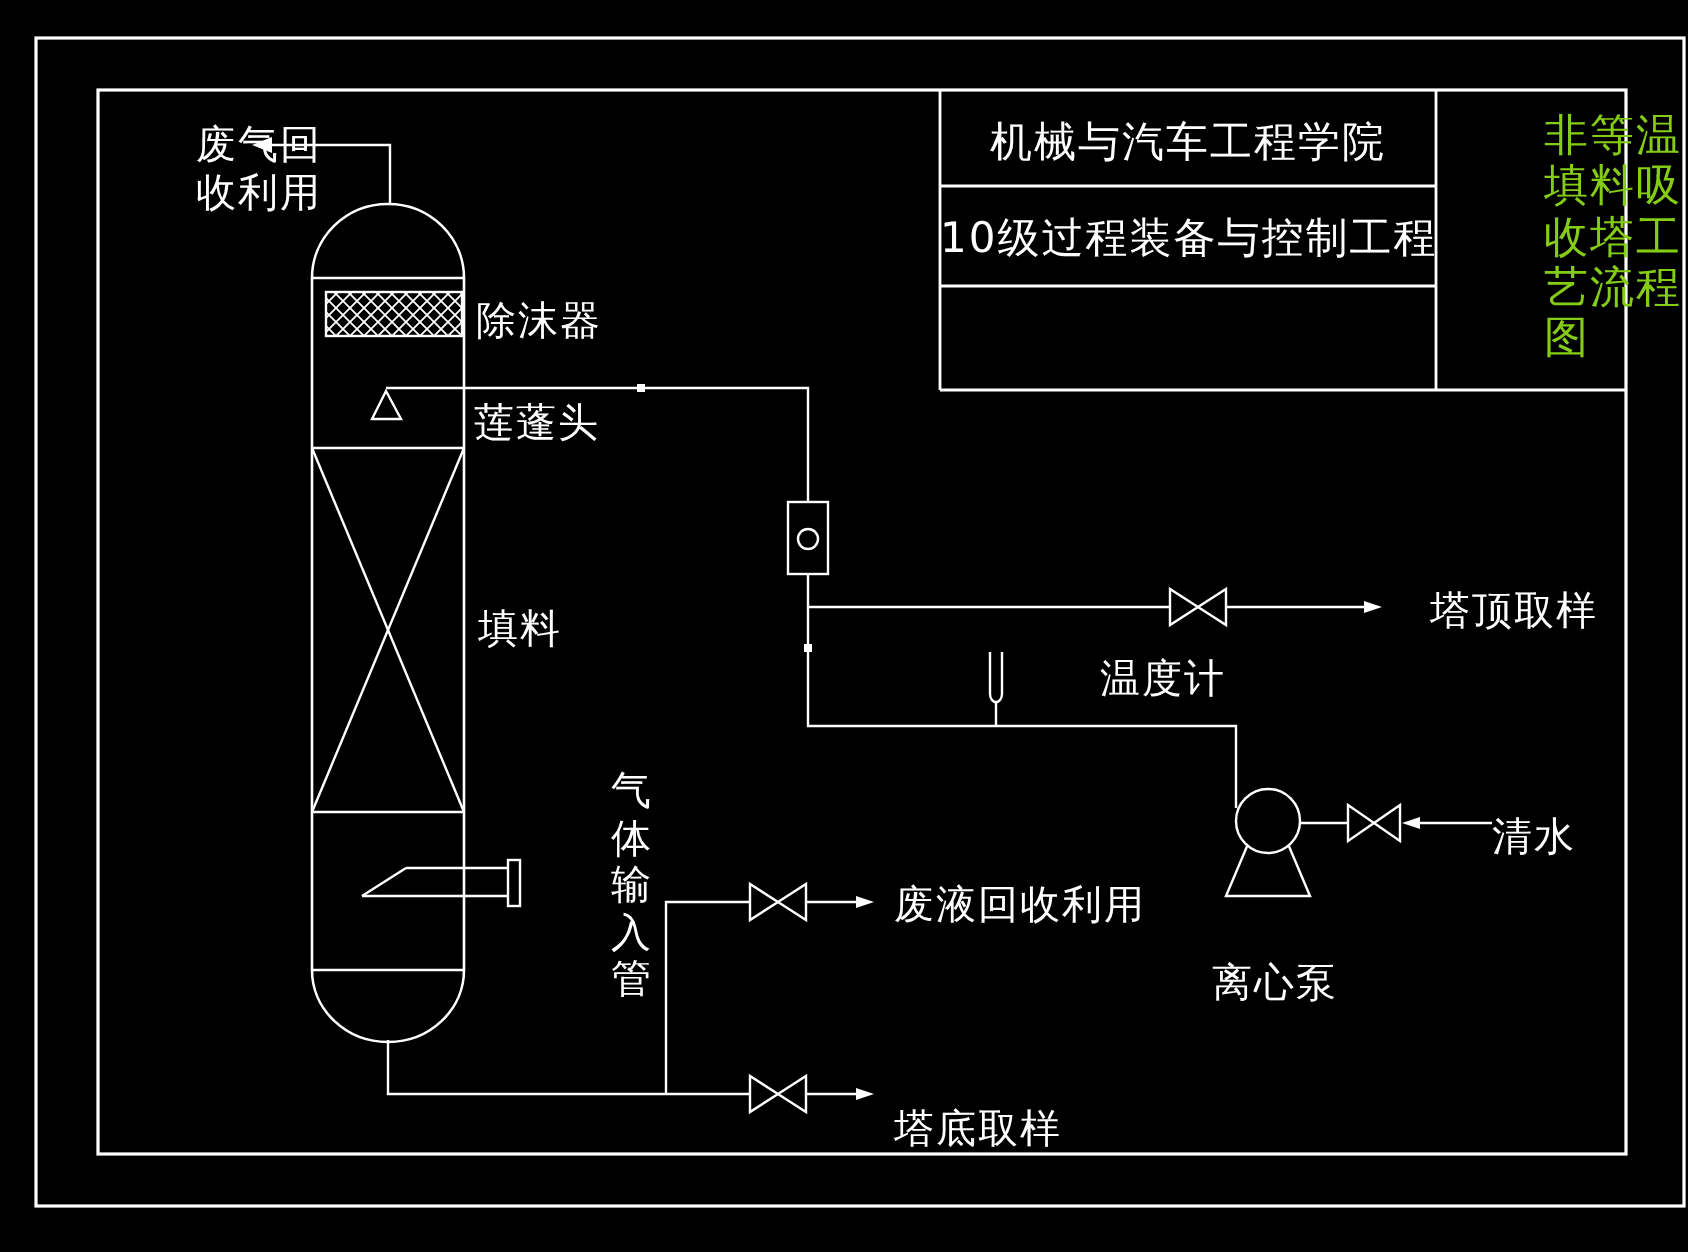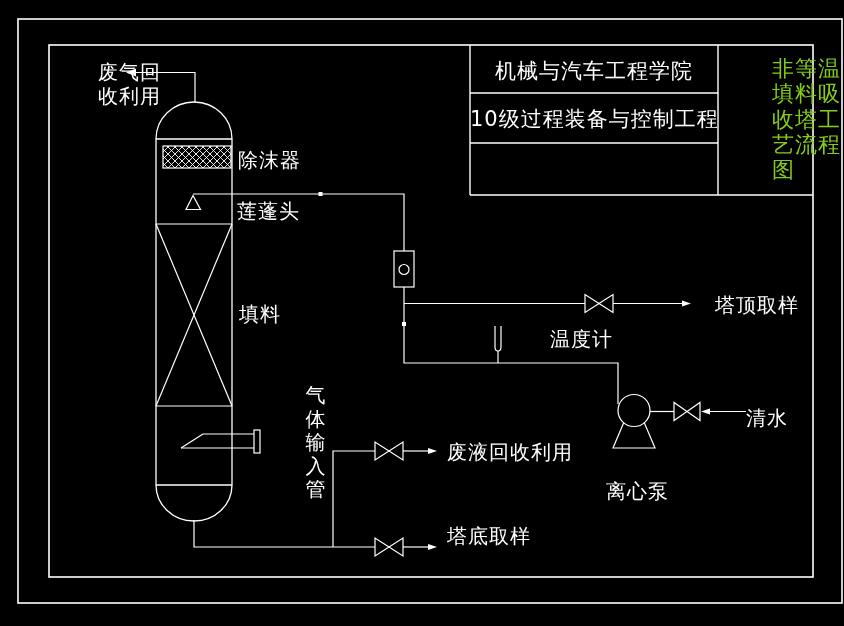--- a/index.html
+++ b/index.html
@@ -179,19 +179,19 @@
   <div class="label" style="left:699px;top:293px;margin-left:16px;">塔顶取样</div>
 
   <div class="label" style="left:510px;top:327px;margin-left:40px;">温度计</div>
 
   <div class="label" style="left:746px;top:406px;">清水</div>
 
   <div class="label" style="left:606px;top:457px;margin-top:22px;">离心泵</div>
 
   <div class="label" style="left:447px;top:440px;">废液回收利用</div>
 
-  <div class="label" style="left:447px;top:524px;">塔底取样</div>
+  <div class="label" style="left:447px;top:552px;">塔底取样</div>
 
   <div class="tb-row" style="top:57px;font-family:Liberation Serif, serif;">机械与汽车工程学院</div>
   <div class="tb-row" style="top:105px;">10级过程装备与控制工程</div>
   <div class="tb-title">非等温填料吸收塔工艺流程图</div>
 
 </div>
 
 </body></html>

